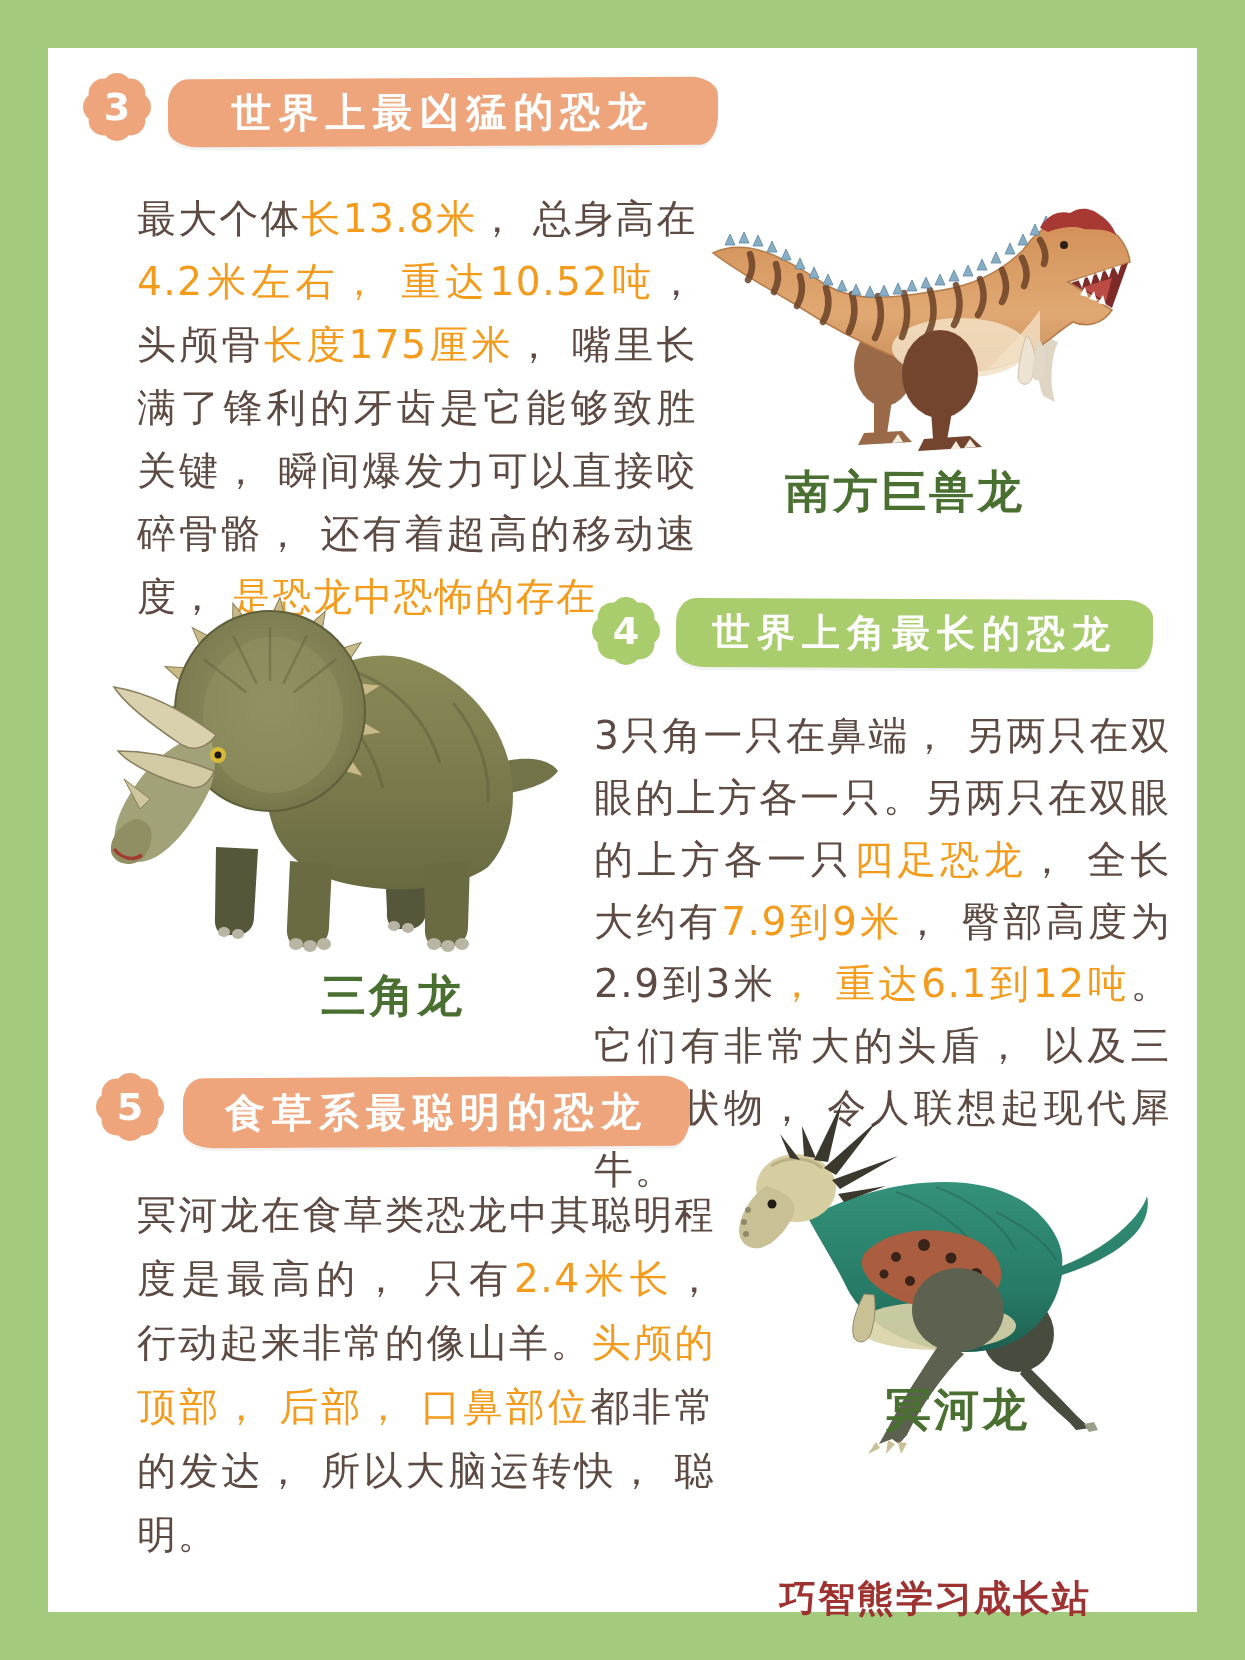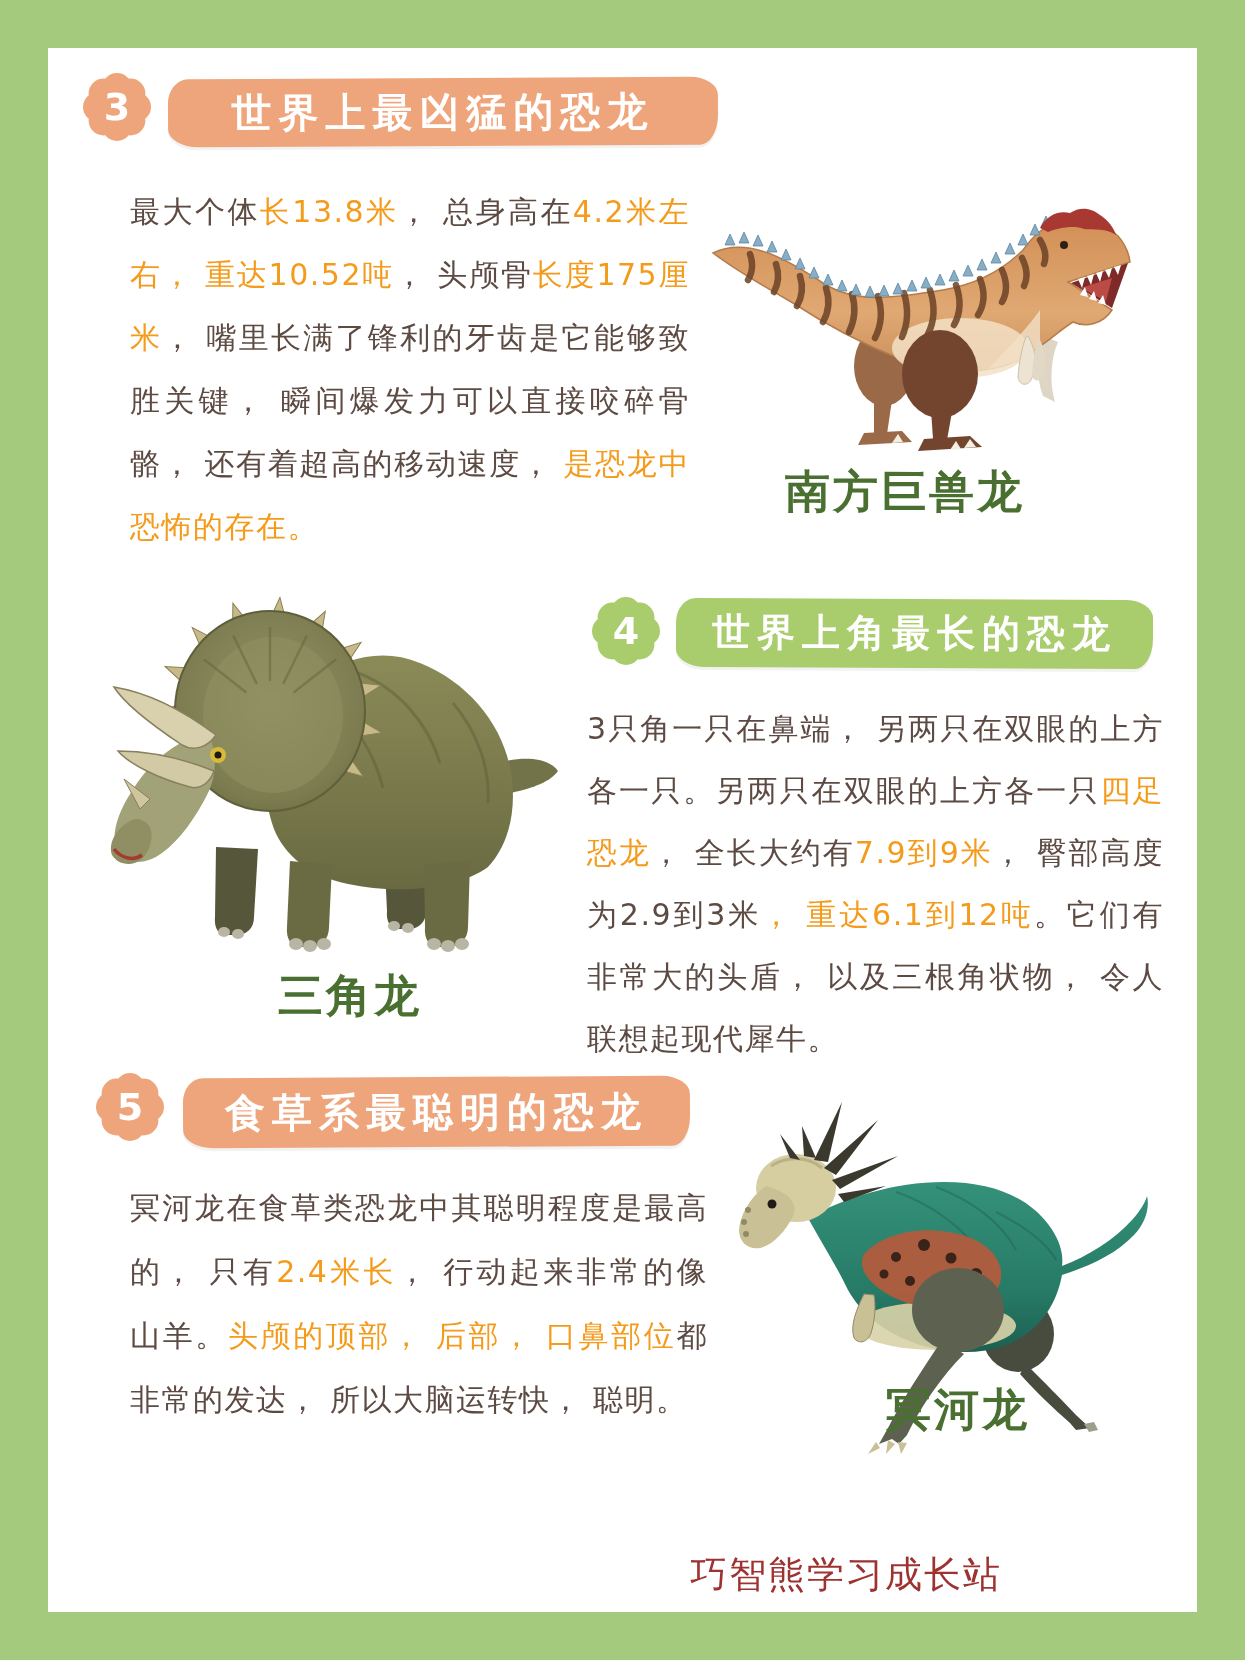--- a/index.html
+++ b/index.html
@@ -14,26 +14,26 @@
   .badge-num{fill:#ffffff;font-size:38px;font-weight:bold;text-anchor:middle;font-family:"DejaVu Sans","Liberation Sans",sans-serif;}
   .header{
     display:flex;align-items:center;justify-content:center;
     color:#ffffff;font-weight:bold;letter-spacing:7px;
     border-radius:20px 28px 18px 30px / 24px 18px 30px 18px;
     box-shadow:0 3px 0 rgba(0,0,0,0.05);
   }
   .header.orange{background:var(--orange,#efa57c);transform:rotate(-0.3deg);}
   .header.green{background:var(--green,#a9cd6c);transform:rotate(0.25deg);}
   .para{
-    margin:8px;text-align:justify;color:var(--text,#5d4b43);
-    font-size:30px;letter-spacing:1.5px;font-weight:500;
+    margin:15px;text-align:justify;color:var(--text,#5d4b43);
+    font-size:39px;letter-spacing:1.5px;font-weight:500;
   }
   .para .hl{color:var(--hl,#f49b1c);}
   .dino-label{text-align:center;font-weight:bold;font-size:45px;color:var(--label,#4a7031);letter-spacing:3px;}
-  .brand-footer{text-align:left;font-weight:normal;font-size:37px;color:var(--footer,#9d3230);letter-spacing:2px;}
+  .brand-footer{text-align:center;font-weight:bold;font-size:37px;color:var(--footer,#9d3230);letter-spacing:2px;margin-top:24px;}
 </style>
 </head>
 <body>
 
 <div class="canvas">
   <div class="panel"></div>
 
   <div class="abs badge" style="left:83px;top:73px;">
     <svg width="68" height="68" viewBox="0 0 68 68">
       <g fill="var(--orange,#efa57c)">
@@ -227,21 +227,21 @@
       <path d="M150,140 C120,146 92,168 74,198 C58,222 52,246 60,260 C68,272 88,272 104,260 C122,247 138,224 150,200 C158,184 160,160 150,140 Z" fill="#a2a278"></path>
       <path d="M72,228 C58,236 50,250 54,262 C60,272 74,274 84,266 C92,258 96,244 92,234 C86,226 78,224 72,228 Z" fill="#8f8f63"></path>
       <path d="M56,256 C64,266 76,268 84,262" stroke="#a33b35" stroke-width="3.5" fill="none"></path>
       <path d="M92,206 L66,186 L82,216 Z" fill="#cfc6a0" stroke="#8a7f55" stroke-width="1"></path>
       <path d="M158,142 C126,118 92,100 56,94 C66,110 94,132 124,152 C136,159 150,154 158,142 Z" fill="#d9d0ad" stroke="#8a8060" stroke-width="1.5"></path>
       <path d="M156,178 C126,166 94,158 60,158 C72,172 102,186 132,194 C143,197 152,189 156,178 Z" fill="#d2c9a5" stroke="#8a8060" stroke-width="1.5"></path>
       <circle cx="160" cy="162" r="8" fill="#d8b93a"></circle>
         <circle cx="160" cy="162" r="3.5" fill="#1e1a12"></circle>
     </svg>
   </div>
-  <div class="abs dino-label" style="left:235px;top:966px;width:230px;">三角龙</div>
+  <div class="abs dino-label" style="left:235px;top:966px;width:230px;text-align:right;">三角龙</div>
 
   <div class="abs badge" style="left:96px;top:1073px;">
     <svg width="68" height="68" viewBox="0 0 68 68">
       <g fill="var(--orange,#efa57c)">
         <circle cx="53" cy="34" r="15"></circle>
           <circle cx="47.4" cy="47.4" r="15"></circle>
           <circle cx="34" cy="53" r="15"></circle>
         <circle cx="20.6" cy="47.4" r="15"></circle>
           <circle cx="15" cy="34" r="15"></circle>
           <circle cx="20.6" cy="20.6" r="15"></circle>

